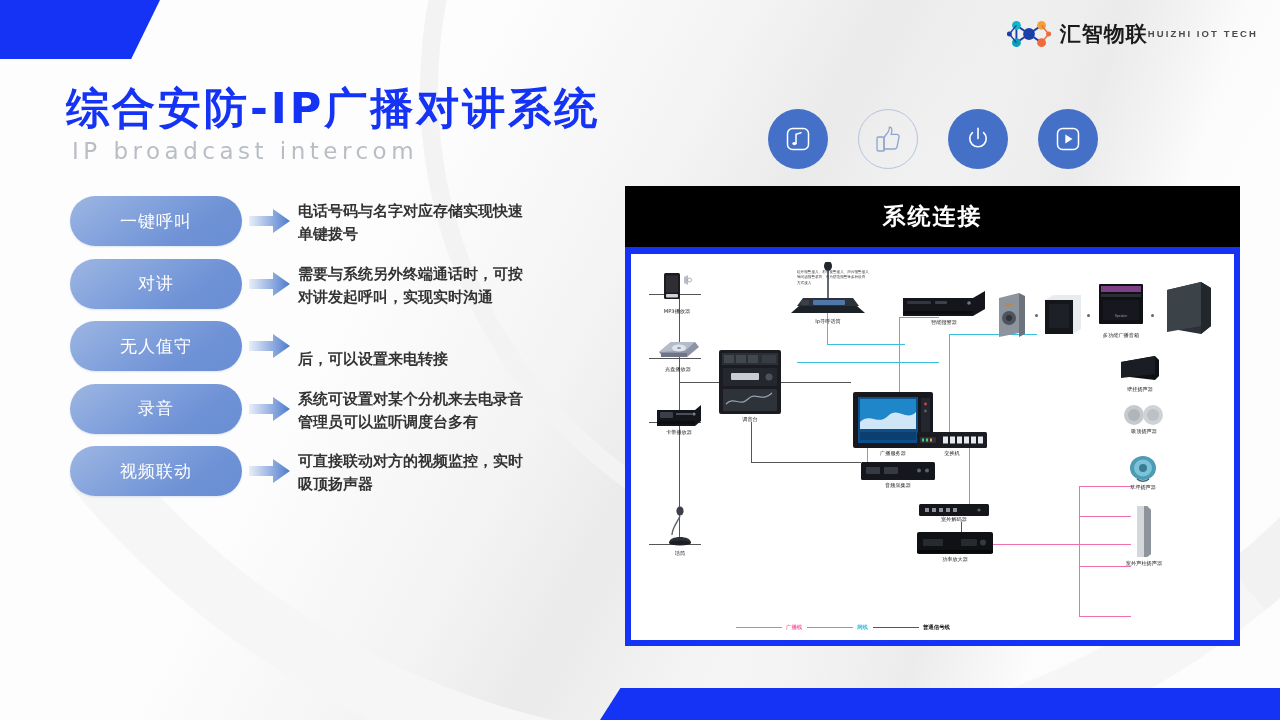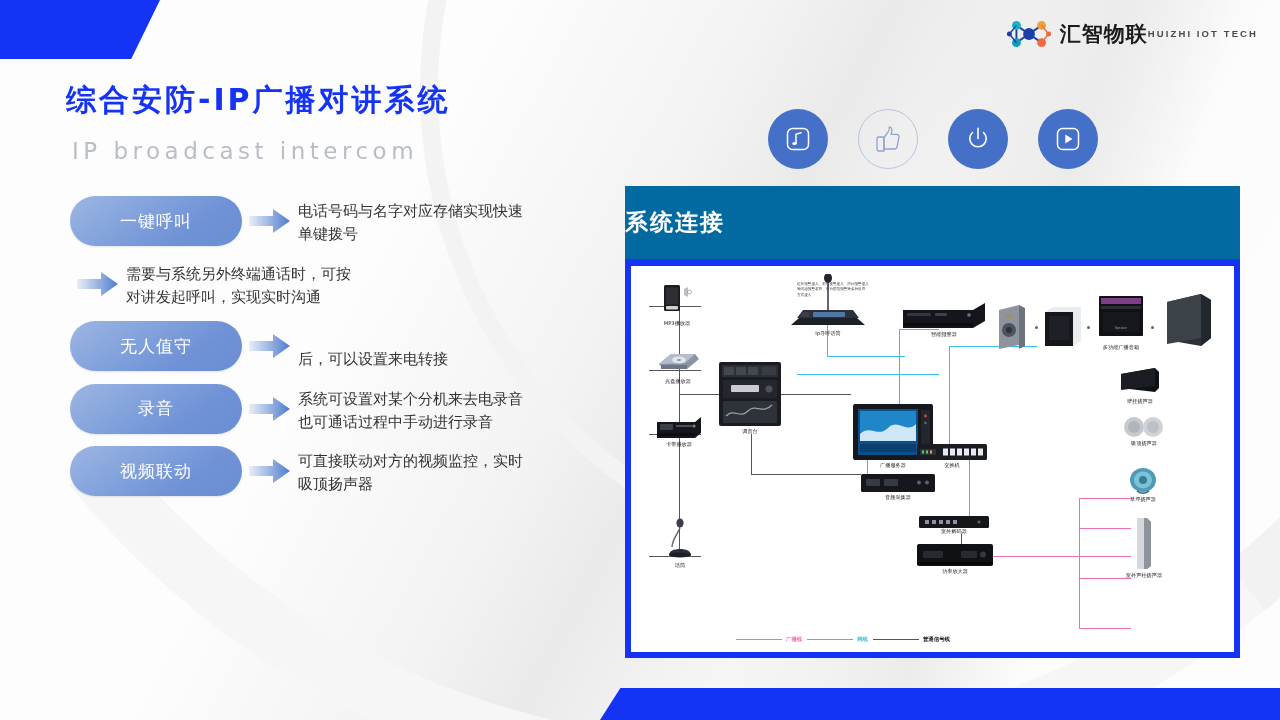--- a/index.html
+++ b/index.html
@@ -73,21 +73,21 @@
     font-family:"DejaVu Sans","Liberation Sans",sans-serif;
   }
   .logo-en {
     font-size:9.5px; font-weight:bold; color:#4a4a4a; letter-spacing:2.1px;
     margin-top:5px;
   }
 
   
   .title {
     position:absolute; left:66px; top:80px; z-index:5;
-    font-size:30px; font-weight:bold; color:#1433f5; letter-spacing:3px;
+    font-size:43px; font-weight:bold; color:#1433f5; letter-spacing:3px;
     font-family:"DejaVu Sans","Liberation Sans",sans-serif;
     white-space:nowrap;
   }
   .subtitle {
     position:absolute; left:72px; top:138px; z-index:5;
     font-size:23px; color:#b9bdc4; letter-spacing:4.5px;
     font-family:"DejaVu Sans","Liberation Sans",sans-serif;
     white-space:nowrap;
   }
 
@@ -110,26 +110,26 @@
     display:flex; align-items:center; justify-content:center;
     font-family:"DejaVu Sans","Liberation Sans",sans-serif;
     box-shadow:0 1px 2px rgba(90,120,180,.18);
   }
   .arrow { width:56px; flex:none; height:50px; display:flex; align-items:center; justify-content:center; }
   .feat-text {
     flex:1; font-size:15px; color:#333333; line-height:1.52;
     font-family:"DejaVu Sans","Liberation Sans",sans-serif;
     padding-top:1px;
   }
-  .feat-text span { display:block; }
+  .feat-text span { display:block;font-weight:bold; }
 
   
   .panel { position:absolute; left:625px; top:186px; width:615px; height:458px; z-index:5; }
   .panel-head {
-    height:73px; background:#0369a1; display:flex; align-items:center; justify-content:flex-start;
+    height:61px; background:#000000; display:flex; align-items:center; justify-content:center;
   }
   .panel-head h2 {
     font-size:23px; font-weight:bold; color:#ffffff; letter-spacing:2px;
     font-family:"DejaVu Sans","Liberation Sans",sans-serif;
   }
   .panel-frame {
     height:399px; background:#1433f5; padding:7px 6px 6px 6px;
   }
   .panel-body { width:100%; height:100%; background:#ffffff; position:relative; overflow:hidden; }
   .dev { position:absolute; }
@@ -244,20 +244,21 @@
         <path d="M0 8h24V1l17 12-17 12v-7H0z" fill="url(#ag0)"></path>
       </svg>
     </div>
     <div class="feat-text">
       <span>电话号码与名字对应存储实现快速</span>
       <span>单键拨号</span>
     </div>
   </div>
 
   <div class="feat-row">
+    <div class="pill">对讲</div>
     <div class="arrow">
       <svg width="42" height="26" viewBox="0 0 42 26">
         <defs>
             <linearGradient id="ag1" x1="0" y1="0" x2="1" y2="0">
           <stop offset="0" stop-color="#e9eef8"></stop>
               <stop offset="1" stop-color="#4d7bce"></stop>
         </linearGradient>
           </defs>
         <path d="M0 8h24V1l17 12-17 12v-7H0z" fill="url(#ag1)"></path>
       </svg>
@@ -294,21 +295,21 @@
             <linearGradient id="ag3" x1="0" y1="0" x2="1" y2="0">
           <stop offset="0" stop-color="#e9eef8"></stop>
               <stop offset="1" stop-color="#4d7bce"></stop>
         </linearGradient>
           </defs>
         <path d="M0 8h24V1l17 12-17 12v-7H0z" fill="url(#ag3)"></path>
       </svg>
     </div>
     <div class="feat-text">
       <span>系统可设置对某个分机来去电录音</span>
-      <span>也可通话过程中手动进行录音</span>
+      <span>管理员可以监听调度台多有</span>
     </div>
   </div>
 
 
   <div class="feat-row">
     <div class="pill">视频联动</div>
     <div class="arrow">
       <svg width="42" height="26" viewBox="0 0 42 26">
         <defs>
             <linearGradient id="ag5" x1="0" y1="0" x2="1" y2="0">

